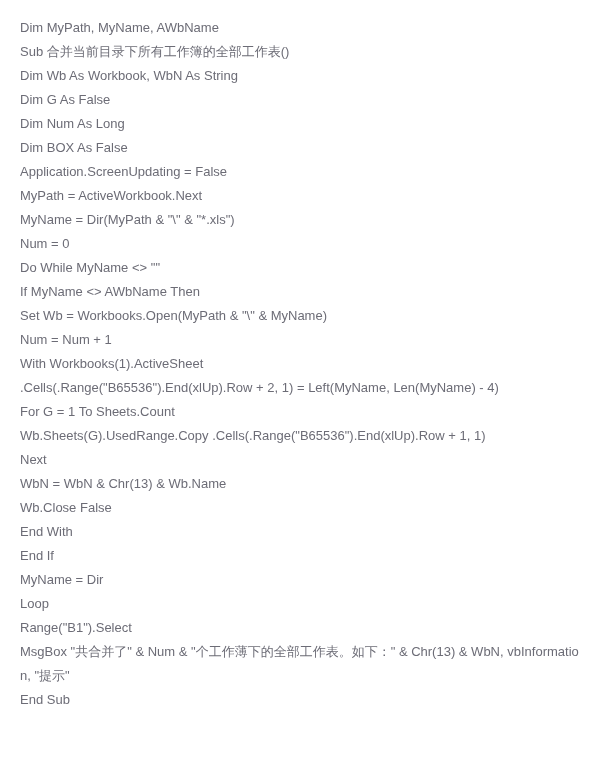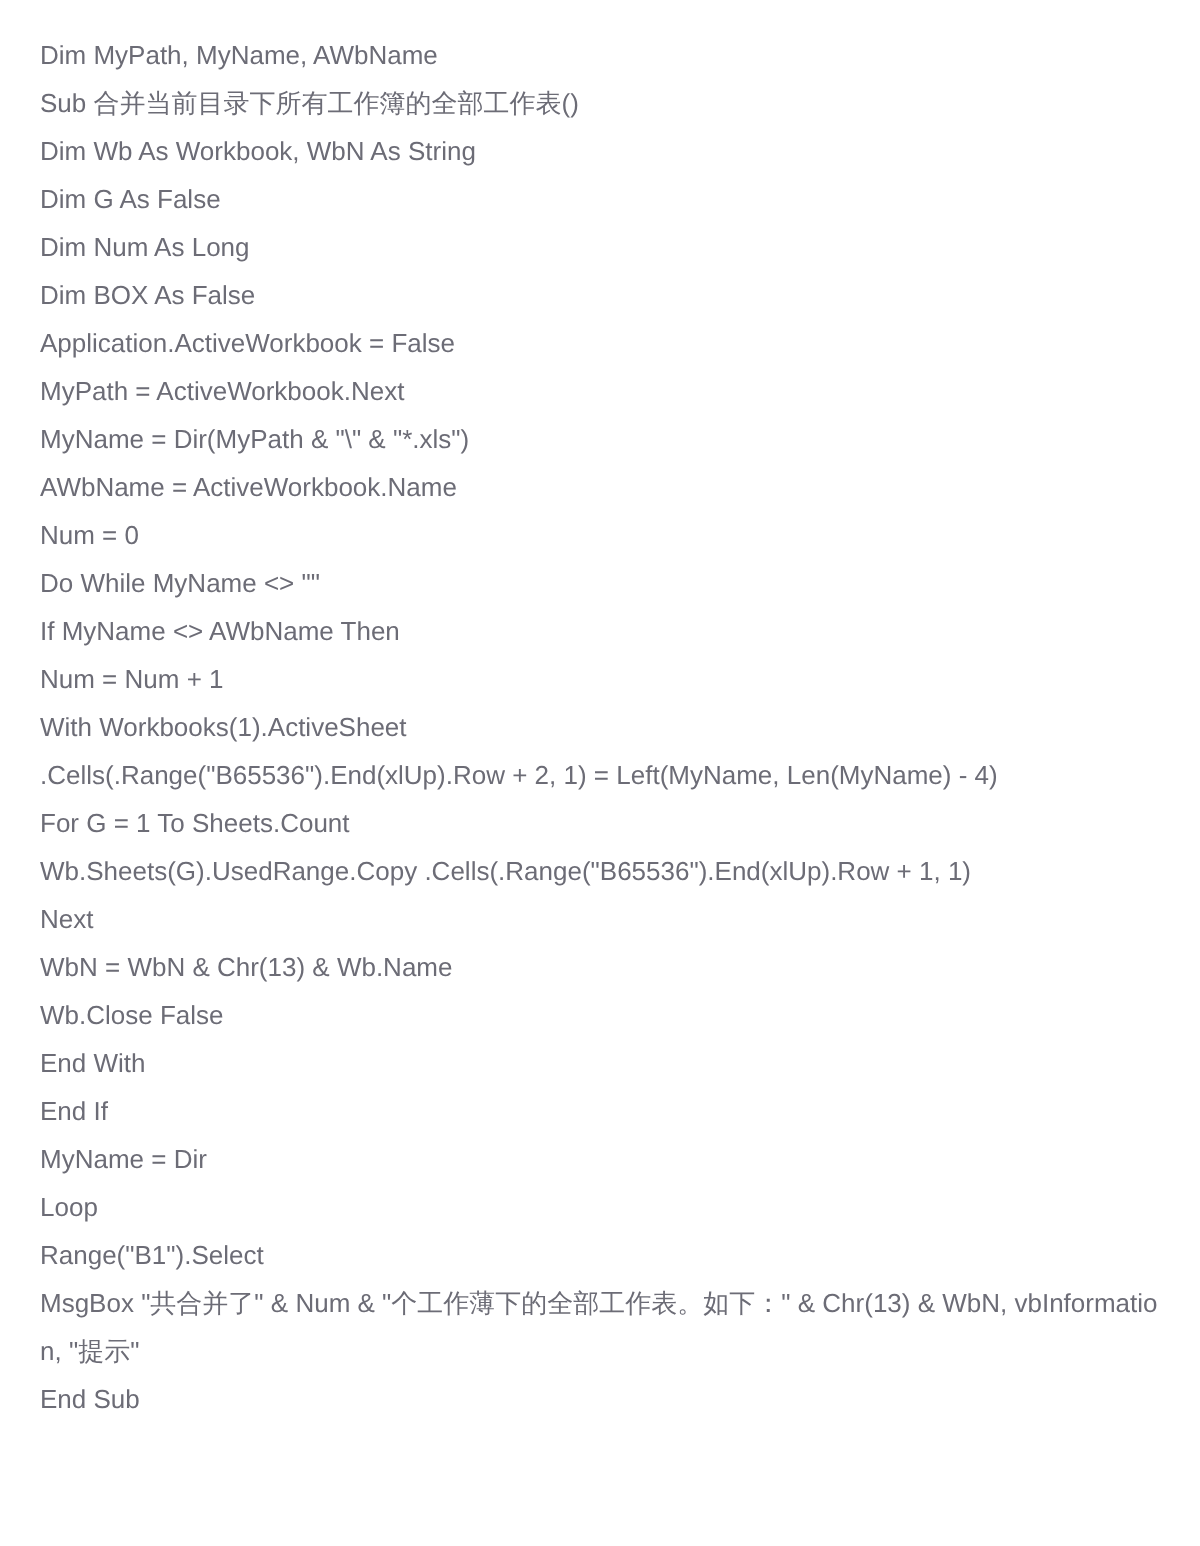--- a/index.html
+++ b/index.html
@@ -8,27 +8,27 @@
 </head>
 <body>
 
 <div id="code-block">
     <div class="line">Dim MyPath, MyName, AWbName</div>
     <div class="line">Sub 合并当前目录下所有工作簿的全部工作表()</div>
     <div class="line">Dim Wb As Workbook, WbN As String</div>
     <div class="line">Dim G As False</div>
     <div class="line">Dim Num As Long</div>
     <div class="line">Dim BOX As False</div>
-    <div class="line">Application.ActiveWorkbook = False</div>
+    <div class="line">Application.ScreenUpdating = False</div>
     <div class="line">MyPath = ActiveWorkbook.Next</div>
     <div class="line">MyName = Dir(MyPath &amp; "\" &amp; "*.xls")</div>
-    <div class="line">AWbName = ActiveWorkbook.Name</div>
     <div class="line">Num = 0</div>
     <div class="line">Do While MyName &lt;&gt; ""</div>
     <div class="line">If MyName &lt;&gt; AWbName Then</div>
+    <div class="line">Set Wb = Workbooks.Open(MyPath &amp; "\" &amp; MyName)</div>
     <div class="line">Num = Num + 1</div>
     <div class="line">With Workbooks(1).ActiveSheet</div>
     <div class="line">.Cells(.Range("B65536").End(xlUp).Row + 2, 1) = Left(MyName, Len(MyName) - 4)</div>
     <div class="line">For G = 1 To Sheets.Count</div>
     <div class="line">Wb.Sheets(G).UsedRange.Copy .Cells(.Range("B65536").End(xlUp).Row + 1, 1)</div>
     <div class="line">Next</div>
     <div class="line">WbN = WbN &amp; Chr(13) &amp; Wb.Name</div>
     <div class="line">Wb.Close False</div>
     <div class="line">End With</div>
     <div class="line">End If</div>

